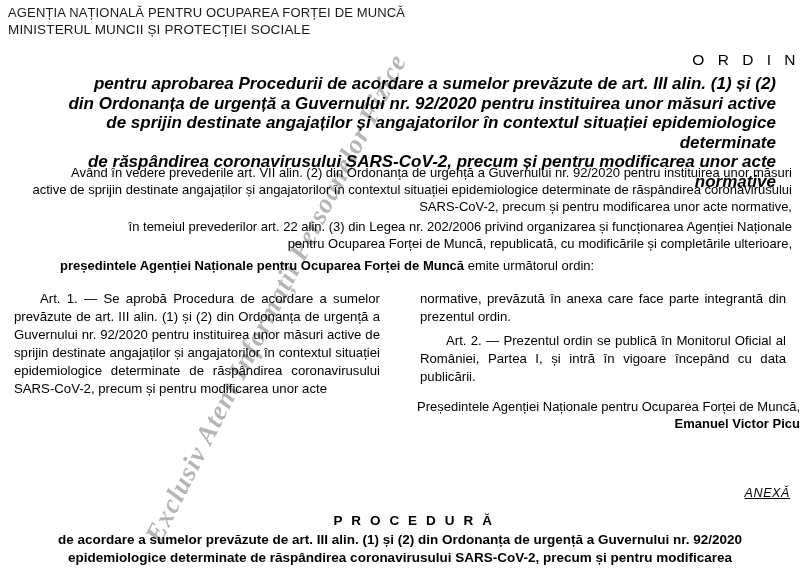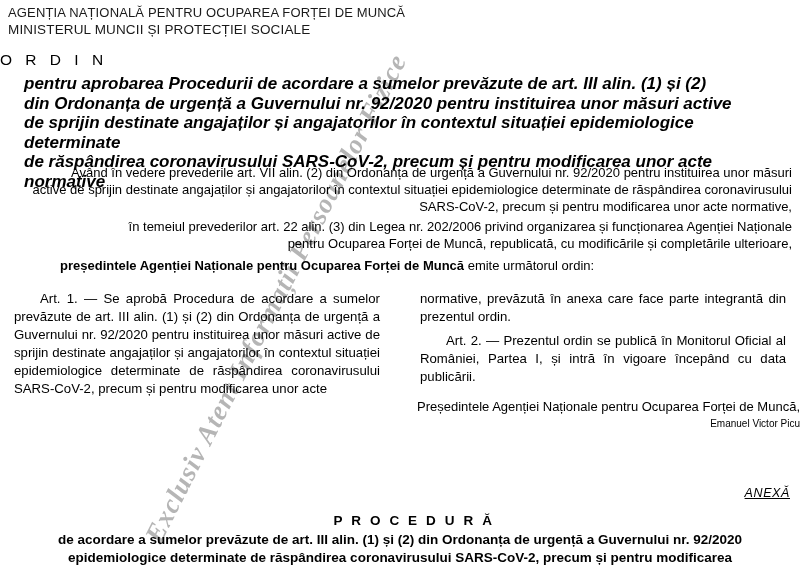--- a/index.html
+++ b/index.html
@@ -67,21 +67,21 @@
     color: #1a1a1a;
   }
   .org-line.l2 { font-size: 13px; }
 
   
   .ordin-block {
     position: absolute;
     left: 0;
     top: 50px;
     width: 800px;
-    text-align: left;
+    text-align: right;
     z-index: 10;
   }
   .ordin-word {
     font-size: 15.5px;
     font-weight: 400;
     letter-spacing: 4.5px;
     line-height: 20px;
     margin-bottom: 4px;
   }
   .ordin-subtitle {
@@ -151,22 +151,22 @@
     top: 398px;
     width: 800px;
     text-align: right;
     z-index: 10;
   }
   .sig-role {
     font-size: 13px;
     line-height: 17px;
   }
   .sig-name {
-    font-size: 10px;
-    font-weight: normal;
+    font-size: 13px;
+    font-weight: bold;
     line-height: 17px;
   }
 
   .place-block {
     position: absolute;
     left: 8px;
     top: 430px;
     z-index: 10;
   }
   .place-block div {

